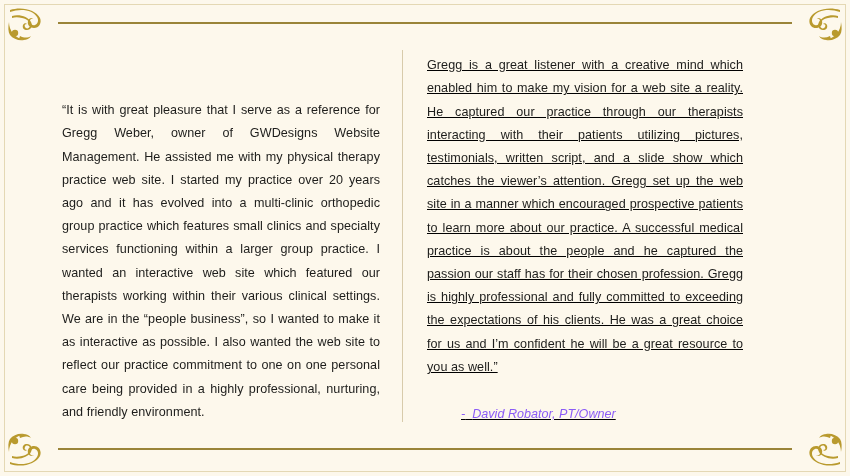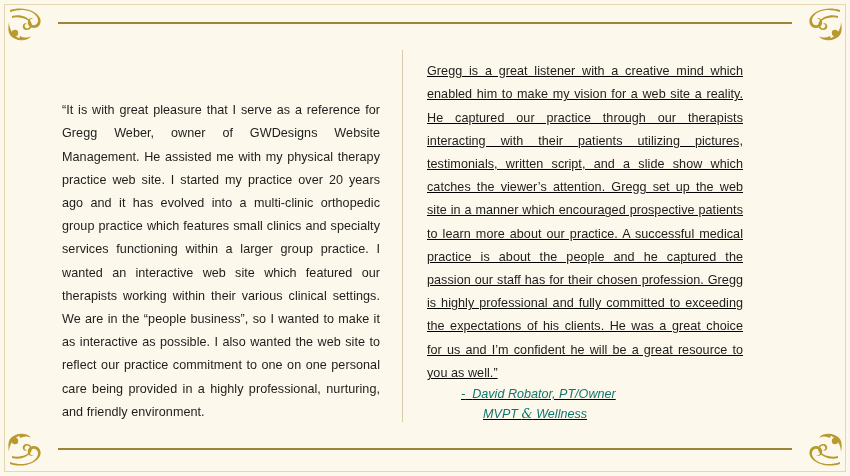--- a/index.html
+++ b/index.html
@@ -91,24 +91,25 @@
     margin: 0 0 0 0;
     font-size: 12.6px;
     line-height: 23.2px;
     color: #1d1d1b;
     text-align: justify;
     text-justify: inter-word;
     letter-spacing: 0.05px;
   }
 
   .attribution {
+    margin-top: 26px;
     padding-left: 34px;
     font-size: 12.6px;
     line-height: 19px;
-    color: #0f766e;
+    color: #8b5cf6;
     font-style: italic;
   }
   .attribution .name { display: block; }
   .attribution .org  { display: block; padding-left: 22px; }
   .amp { font-family: "DejaVu Serif", serif; font-style: italic; }
 </style>
 </head>
 <body>
 
 <div id="testimonial-page">
@@ -169,18 +170,17 @@
       <p class="body-text">“It is with great pleasure that I serve as a reference for Gregg Weber, owner of GWDesigns Website Management.  He assisted me with my physical therapy practice web site. I started my practice over 20 years ago and it has evolved into a multi-clinic orthopedic group practice which features small clinics and specialty services functioning within a larger group practice.  I wanted an interactive web site which featured our therapists working within their various clinical settings.  We are in the “people business”, so I wanted to make it as interactive as possible.  I also wanted the web site to reflect our practice commitment to one on one personal care being provided in a highly professional, nurturing, and friendly environment.</p>
     </div>
 
     <div class="divider"></div>
 
     <div class="column right">
       <p class="body-text">Gregg is a great listener with a creative mind which enabled him to make my vision for a web site a reality. He captured our practice through our therapists interacting with their patients utilizing pictures, testimonials, written script, and a slide show which catches the viewer’s attention.  Gregg set up the web site in a manner which encouraged prospective patients to learn more about our practice. A successful medical practice is about the people and he captured the passion our staff has for their chosen profession. Gregg is highly professional and fully committed to exceeding the expectations of his clients. He was a great choice for us and I’m confident he will be a great resource to you as well.”</p>
 
       <div class="attribution">
         <span class="name"><span>-</span>&nbsp;&nbsp;<span>David Robator, PT/Owner</span></span>
-        <span class="org"><span>MVPT </span><span class="amp">&amp;</span><span> Wellness</span></span>
       </div>
     </div>
 
   </div>
 </div>
 
 </body></html>

